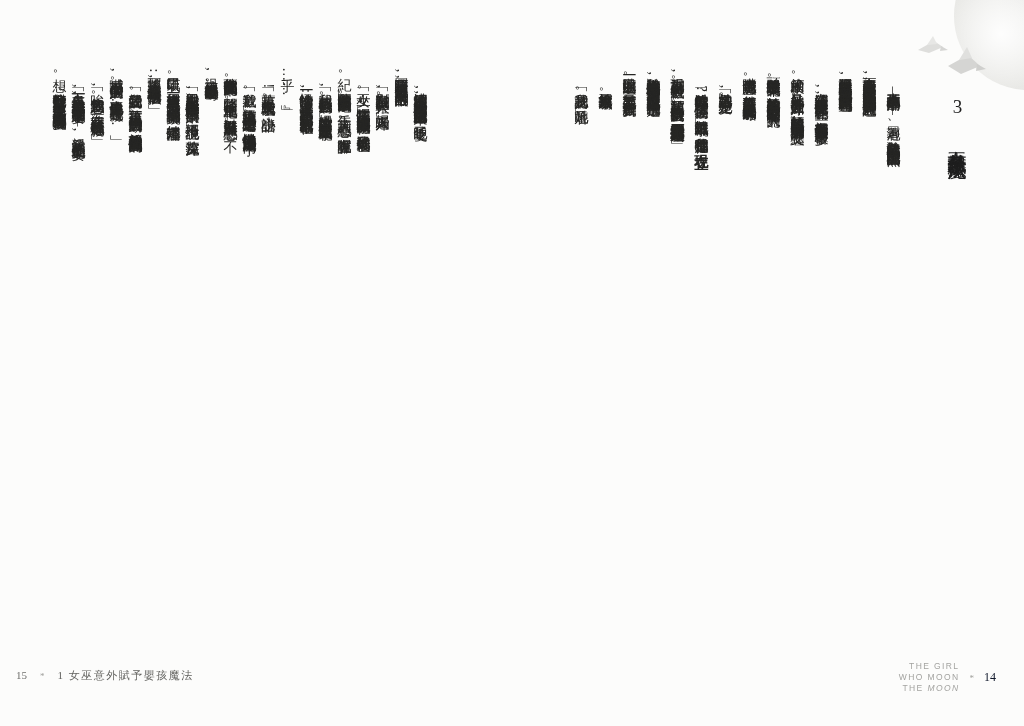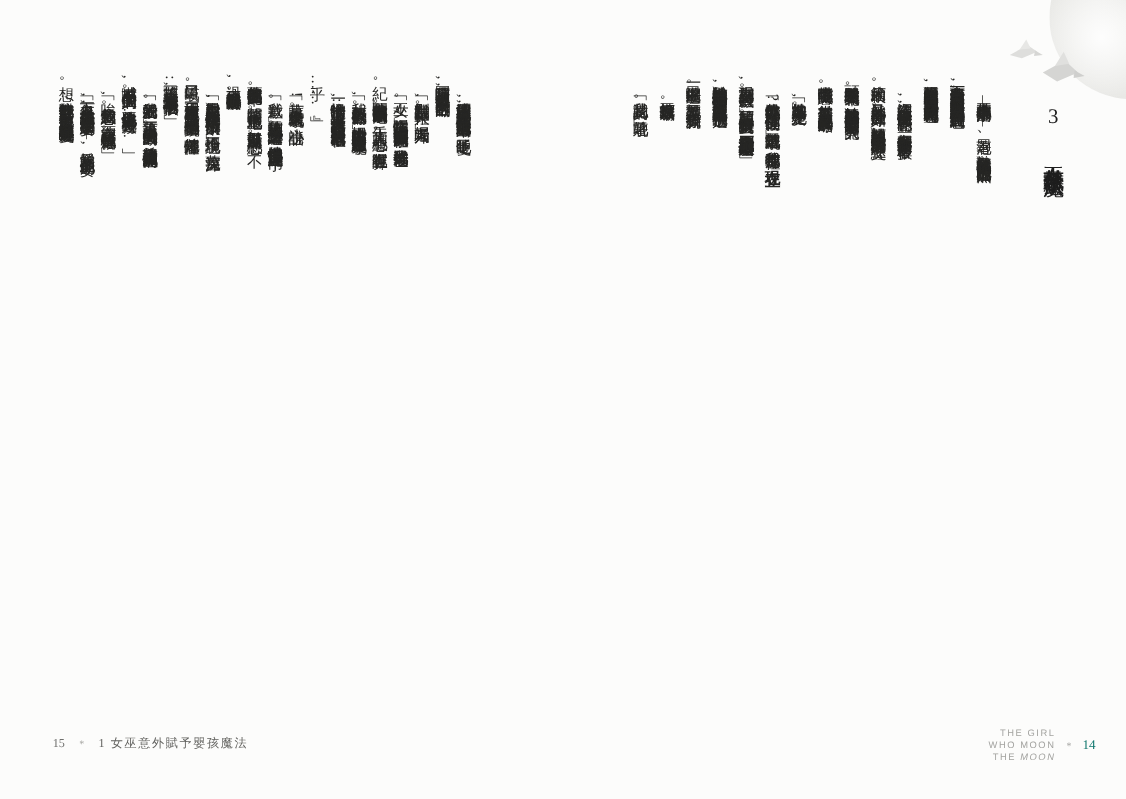--- a/index.html
+++ b/index.html
@@ -33,36 +33,36 @@
   }
   #right-cols{left:569px;width:336px;font-size:14px;line-height:24px;letter-spacing:.35px;}
   #left-cols{left:50px;width:380px;font-size:14px;line-height:19px;letter-spacing:.35px;}
   .page-text p{margin:0;padding:0;white-space:nowrap;}
   .page-text p.indent{text-indent:14.5px;}
   .b{font-weight:bold;}
   
   .footer-left{
     position:absolute;left:16px;top:668px;
     display:flex;align-items:baseline;gap:13px;
-    color:#6f6f6d;font-size:11px;margin-left:32px;
+    color:#6f6f6d;font-size:11px;
   }
   .footer-left .sep{font-size:9px;color:#a0a09d;}
   .footer-left .chref{letter-spacing:1.5px;color:#62625f;}
   .footer-right{
     position:absolute;right:28px;top:661px;
     display:flex;align-items:center;gap:10px;
   }
   .footer-right .bt{
     font-family:"Liberation Sans","DejaVu Sans",sans-serif;
     font-size:8.5px;line-height:11px;letter-spacing:1.4px;
     text-align:right;color:#a3a3a0;margin-left:45px;
   }
   .footer-right .bt .moonword{font-style:italic;}
   .footer-right .sep{font-size:9px;color:#a0a09d;}
-  .footer-right .pnum{font-size:12px;color:#0f766e;}
+  .footer-right .pnum{font-size:12px;color:#0f172a;}
 </style>
 </head>
 <body>
 
 <div class="moon"></div>
 <svg class="cranes" width="78" height="50" viewBox="0 0 78 50" aria-hidden="true">
   <g>
     <path d="M4,16 L20,7 L29,13 L15,19 Z" fill="#dededc"></path>
     <path d="M13,11 L19,2 L23,10 Z" fill="#e7e7e5"></path>
     <path d="M27,12 L34,16 L26,17 Z" fill="#d6d6d4"></path>

